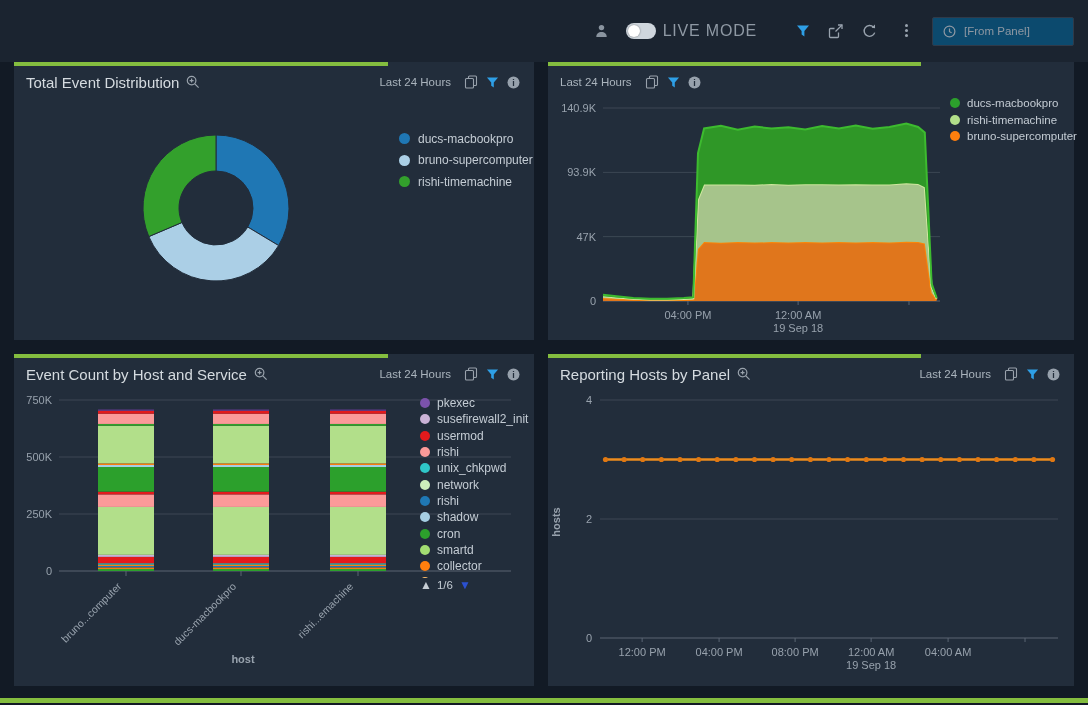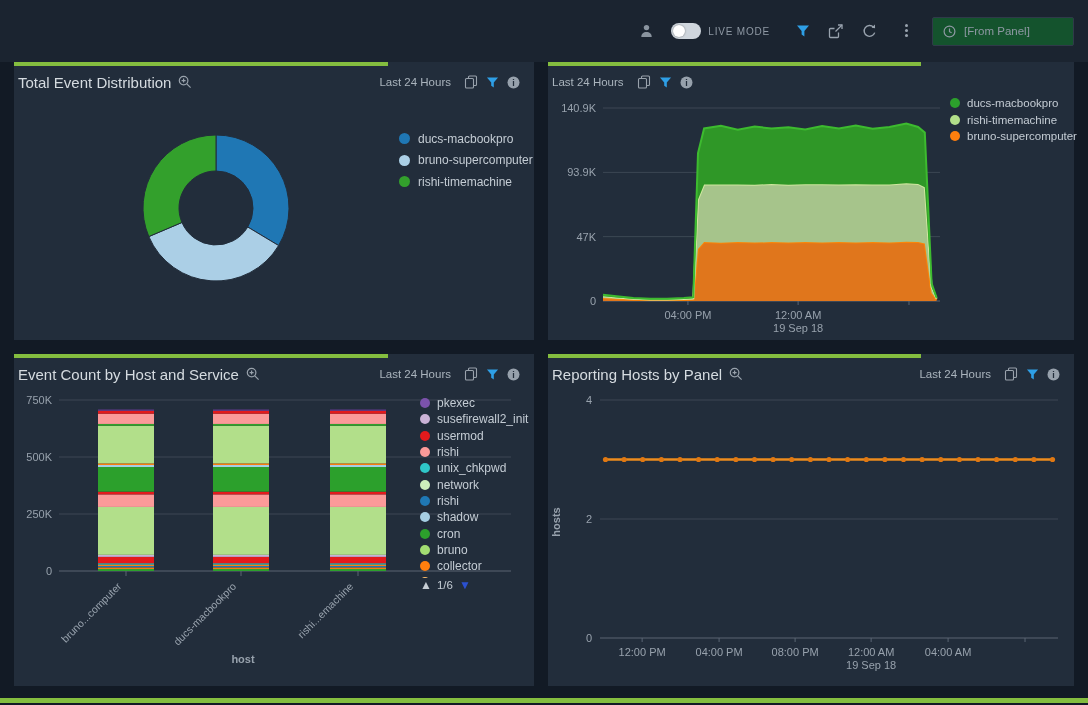--- a/index.html
+++ b/index.html
@@ -9,30 +9,30 @@
     font-family:"Liberation Sans","DejaVu Sans",sans-serif;
     -webkit-font-smoothing:antialiased;
   }
   
   .app-header{position:absolute;left:0;top:0;width:1088px;height:62px;background:#1b2430;display:flex;align-items:center;}
   .page-title{font-size:24px;font-weight:700;color:#d4dbe1;margin:0 0 0 20px;letter-spacing:.2px;}
   .header-controls{position:absolute;right:14px;top:0;height:62px;display:flex;align-items:center;}
   .icon{display:inline-flex;align-items:center;justify-content:center;}
   .toggle{width:30px;height:16px;border-radius:9px;background:#cfd6dd;position:relative;margin:0 7px 0 9px;cursor:pointer;}
   .toggle .knob{position:absolute;left:2px;top:2px;width:12px;height:12px;border-radius:50%;background:#ffffff;box-shadow:0 0 2px rgba(0,0,0,.45);}
-  .live-label{font-size:10px;letter-spacing:.8px;color:#8f99a4;margin-right:17px;}
+  .live-label{font-size:16px;letter-spacing:.8px;color:#8f99a4;margin-right:30px;}
   .kebab{width:14px;height:16px;position:relative;margin:0 12px 0 14px;cursor:pointer;}
   .kebab i{position:absolute;left:5px;top:1px;width:3px;height:3px;border-radius:50%;background:#99a3ae;box-shadow:0 5px 0 #99a3ae,0 10px 0 #99a3ae;}
-  .time-box{display:flex;align-items:center;height:27px;background:#14532d;border:1px solid #2f3a49;border-radius:2px;padding:0 10px;margin-left:6px;cursor:pointer;min-width:120px;}
+  .time-box{display:flex;align-items:center;height:27px;background:#0c4a6e;border:1px solid #2f3a49;border-radius:2px;padding:0 10px;margin-left:6px;cursor:pointer;min-width:120px;}
   .time-box .tb-label{font-size:11.5px;color:#8e98a3;margin-left:8px;}
   .hicon{margin:0 9px;cursor:pointer;}
   
   .panel{position:absolute;background:#222d3b;}
   .panel-accent{position:absolute;top:0;left:0;height:4px;background:#84bd3f;}
-  .panel-head{position:absolute;top:4px;left:0;right:0;height:32px;display:flex;align-items:center;justify-content:space-between;padding:0 10px 0 4px;}
+  .panel-head{position:absolute;top:4px;left:0;right:0;height:32px;display:flex;align-items:center;justify-content:space-between;padding:0 10px 0 12px;}
   .panel-title-row{display:flex;align-items:center;}
   .panel-title{font-size:15px;color:#d5dbe0;font-weight:500;}
   .ptr-zoom{margin-left:7px;cursor:pointer;display:inline-flex;}
   .panel-controls{display:flex;align-items:center;}
   .panel-controls .tr{font-size:11.5px;color:#aab4bd;margin-right:9px;}
   .pc-icon{margin:0 4px;cursor:pointer;display:inline-flex;}
   .panel1{left:14px;top:62px;width:520px;height:278px;}
   .panel2{left:548px;top:62px;width:526px;height:278px;}
   .panel3{left:14px;top:354px;width:520px;height:332px;}
   .panel4{left:548px;top:354px;width:526px;height:332px;}
@@ -373,21 +373,21 @@
       <div class="legend-item">
         <span class="dot" style="background: rgb(166, 206, 227);"></span>
         <span class="lbl">shadow</span>
       </div>
       <div class="legend-item">
         <span class="dot" style="background: rgb(44, 160, 44);"></span>
         <span class="lbl">cron</span>
       </div>
       <div class="legend-item">
         <span class="dot" style="background: rgb(162, 221, 114);"></span>
-        <span class="lbl">bruno</span>
+        <span class="lbl">smartd</span>
       </div>
       <div class="legend-item">
         <span class="dot" style="background: rgb(255, 127, 14);"></span>
         <span class="lbl">collector</span>
       </div>
       <div class="legend-item">
         <span class="dot" style="background: rgb(253, 191, 111);"></span>
       </div>
     </div>
   <div class="legend-pager" style="left:406px;top:224px">

